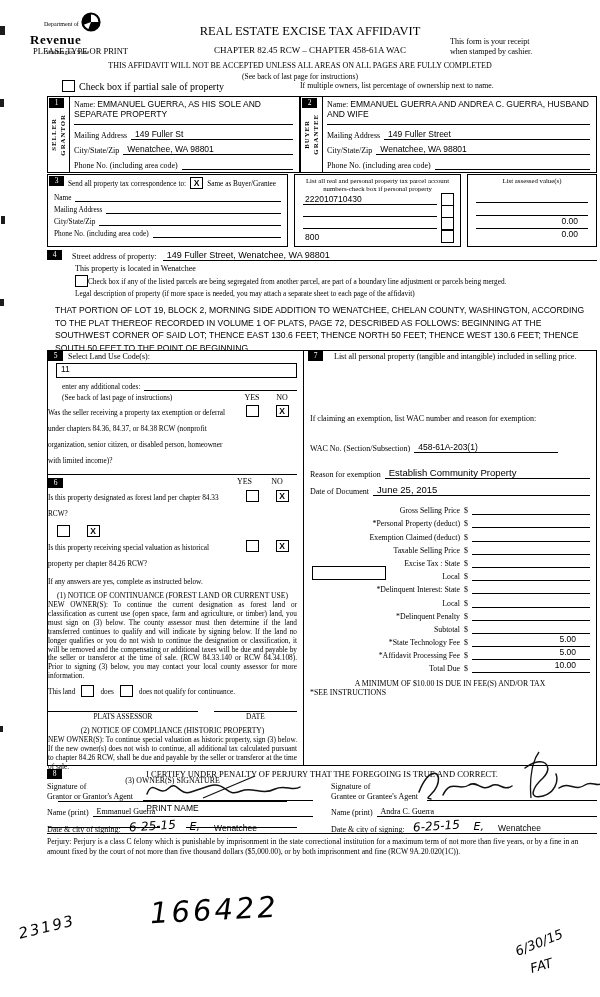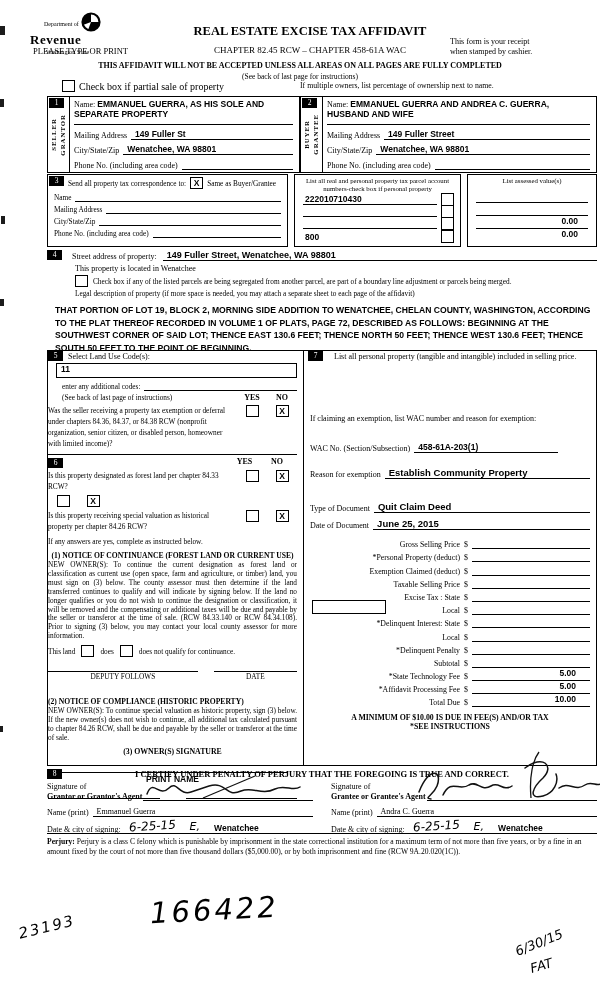--- a/index.html
+++ b/index.html
@@ -1,19 +1,19 @@
 <!DOCTYPE html>
 <html><head>
 <meta charset="utf-8">
 <style>
   html,body{margin:0;padding:0;background:#e8e8e8;}
   .page{position:relative;width:600px;height:997px;background:#fff;color:#000;
         font-family:"Liberation Serif",serif;font-size:8px;overflow:hidden;}
-  .b{font-weight:bold}
-  .val{font-family:"Liberation Sans",sans-serif;font-weight:700;font-size:8.5px}
+  .b{font-weight:normal}
+  .val{font-family:"Liberation Sans",sans-serif;font-weight:400;font-size:8.5px}
   .sm{font-size:7.3px}
   .cb{display:inline-block;width:11px;height:10px;border:1px solid #000;background:#fff;
       text-align:center;font-family:"Liberation Sans",sans-serif;font-weight:700;
       font-size:8.5px;line-height:10px;vertical-align:middle;flex:0 0 auto}
   .badge{position:absolute;background:#000;color:#fff;width:15px;height:10px;
          text-align:center;font-size:7.5px;line-height:10px;font-family:"Liberation Serif",serif}
   .abs{position:absolute}
   .hw{font-family:"DejaVu Sans",sans-serif;font-style:italic;font-weight:400}
   .row{display:flex}
   
@@ -34,21 +34,21 @@
   
   .s3hdr{font-size:6.8px;text-align:center;padding:2px 4px 1px 4px;line-height:7.6px}
   .prow{display:flex;align-items:flex-end;height:12px;margin:0 0 0 8px}
   .prow .pline{flex:1;border-bottom:1px solid #000;padding-left:2px}
   .prow .pcb{width:11px;height:11px;border:1px solid #000;margin:0 6px -1px 4px}
   .arow{height:12px;border-bottom:1px solid #000;text-align:right;padding-right:10px;margin:0 8px}
   
   .yn{display:flex;align-items:flex-end}
   .yncol{width:30px;text-align:center;flex:0 0 auto}
   .qrow{display:flex;margin-top:3px}
-  .qtext{flex:1;padding-right:2px;line-height:11px}
+  .qtext{flex:1;padding-right:2px;line-height:16px}
   
   .mrow{display:flex;align-items:flex-end;height:13.2px;position:relative}
   .mlabel{width:150px;text-align:right;white-space:nowrap;font-size:7.8px}
   .mdollar{width:12px;text-align:center;font-size:7.8px}
   .mline{flex:1;border-bottom:1px solid #000;text-align:right;padding-right:14px;height:12px}
   .mbox{position:absolute;left:2px;bottom:1px;width:72px;height:12px;border:1px solid #000}
   
   .sigline{border-bottom:1px solid #000;height:14px;position:relative}
   .artifact{position:absolute;background:#1c1c1c}
   svg{display:block}
@@ -201,21 +201,21 @@
   <div class="abs" style="left:47px;top:250px;width:550px">
     <div style="position:relative;display:flex;align-items:flex-end">
       <span class="badge" style="position:relative;left:0;top:-1px">4</span>
       <span style="padding:0 6px 0 10px">Street address of property:</span>
       <span class="fline val" style="font-size:9px">149 Fuller Street, Wenatchee, WA 98801</span>
     </div>
     <div style="margin:3px 0 0 28px">
       <span>This property is located in</span>
       <span>Wenatchee</span>
     </div>
-    <div style="margin:2px 0 0 28px;display:flex;align-items:center;gap:5px">
+    <div style="margin:2px 0 0 28px;display:flex;align-items:center;">
       <span class="cb"></span>
       <span class="sm">Check box if any of the listed parcels are being segregated from another parcel, are part of a boundary line adjustment or parcels being merged.</span>
     </div>
     <div class="sm" style="margin:2px 0 0 28px">Legal description of property (if more space is needed, you may attach a separate sheet to each page of the affidavit)</div>
     <div class="val" style="margin:6px 0 0 8px;width:538px;font-size:8.6px;line-height:12.6px">THAT PORTION OF LOT 19, BLOCK 2, MORNING SIDE ADDITION TO WENATCHEE, CHELAN COUNTY, WASHINGTON, ACCORDING TO THE PLAT THEREOF RECORDED IN VOLUME 1 OF PLATS, PAGE 72, DESCRIBED AS FOLLOWS: BEGINNING AT THE SOUTHWEST CORNER OF SAID LOT; THENCE EAST 130.6 FEET; THENCE NORTH 50 FEET; THENCE WEST 130.6 FEET; THENCE SOUTH 50 FEET TO THE POINT OF BEGINNING.</div>
   </div>
 
   <div class="abs" style="left:47px;top:350px;width:550px;height:416px;border:1px solid #000;box-sizing:border-box;display:flex">
 
     <div style="width:256px;border-right:1px solid #000;box-sizing:border-box;padding:0 6px 0 0;position:relative">
@@ -265,28 +265,28 @@
       <div style="margin-top:4px;display:flex;align-items:center;gap:6px">
         <span class="sm">This land</span>
         <span class="cb"></span>
         <span class="sm">does</span>
         <span class="cb"></span>
         <span class="sm">does not qualify for continuance.</span>
       </div>
       <div style="display:flex;gap:16px;margin-top:14px">
         <div style="flex:1.8">
           <div style="border-bottom:1px solid #000"></div>
-          <div class="sm" style="text-align:center">DEPUTY FOLLOWS</div>
+          <div class="sm" style="text-align:center">PLATS ASSESSOR</div>
         </div>
         <div style="flex:1">
           <div style="border-bottom:1px solid #000"></div>
           <div class="sm" style="text-align:center">DATE</div>
         </div>
       </div>
-      <div class="b" style="margin-top:16px;font-size:7.6px;text-align:left">(2) NOTICE OF COMPLIANCE (HISTORIC PROPERTY)</div>
+      <div class="b" style="margin-top:5px;font-size:7.6px;text-align:center">(2) NOTICE OF COMPLIANCE (HISTORIC PROPERTY)</div>
       <div class="sm" style="text-align:justify;line-height:8.9px;margin-top:1px">NEW OWNER(S): To continue special valuation as historic property, sign (3) below. If the new owner(s) does not wish to continue, all additional tax calculated pursuant to chapter 84.26 RCW, shall be due and payable by the seller or transferor at the time of sale.</div>
       <div class="b" style="margin-top:4px;font-size:7.8px;text-align:center">(3) OWNER(S) SIGNATURE</div>
       <div style="margin:16px 10px 0 10px;border-bottom:1px solid #000"></div>
       <div class="b val" style="text-align:center;margin-top:1px">PRINT  NAME</div>
       <div style="display:flex;gap:26px;margin-top:14px">
         <div style="flex:1;border-bottom:1px solid #000"></div>
         <div style="flex:1;border-bottom:1px solid #000"></div>
       </div>
     </div>
 
@@ -295,24 +295,20 @@
       <div style="margin:1px 0 0 24px;line-height:10px">List all personal property (tangible and intangible) included in selling price.</div>
       <div style="margin-top:52px">If claiming an exemption, list WAC number and reason for exemption:</div>
       <div class="frow" style="height:14px;margin-top:16px">
         <span class="flab">WAC No. (Section/Subsection)</span>
         <span class="fline val" style="flex:0 0 140px">458-61A-203(1)</span>
       </div>
       <div class="frow" style="height:16px;margin-top:10px">
         <span class="flab">Reason for exemption</span>
         <span class="fline val" style="font-size:9.5px">Establish Community Property</span>
       </div>
-      <div class="frow" style="height:14px;margin-top:20px">
-        <span class="flab">Type of Document</span>
-        <span class="fline val" style="font-size:9.5px">Quit Claim Deed</span>
-      </div>
       <div class="frow" style="height:14px;margin-top:3px">
         <span class="flab">Date of Document</span>
         <span class="fline val" style="font-size:9.5px">June 25, 2015</span>
       </div>
       <div style="margin-top:6px">
         <div class="mrow">
             <span class="mlabel">Gross Selling Price</span>
             <span class="mdollar">$</span>
             <span class="mline"></span>
           </div>
@@ -372,21 +368,21 @@
             <span class="mdollar">$</span>
             <span class="mline val">5.00</span>
           </div>
         <div class="mrow">
             <span class="mlabel">Total Due</span>
             <span class="mdollar">$</span>
             <span class="mline val">10.00</span>
           </div>
       </div>
       <div class="b" style="text-align:center;margin-top:6px;font-size:7.8px">A MINIMUM OF $10.00 IS DUE IN FEE(S) AND/OR TAX</div>
-      <div class="b" style="text-align:center;font-size:7.8px">*SEE INSTRUCTIONS</div>
+      <div class="b" style="text-align:left;font-size:7.8px">*SEE INSTRUCTIONS</div>
     </div>
   </div>
 
   <div class="abs" style="left:47px;top:768px;width:550px">
     <div style="position:relative;height:12px">
       <div class="badge" style="left:0;top:1px">8</div>
       <div class="b" style="text-align:center;font-size:8.5px;padding-top:1px">I CERTIFY UNDER PENALTY OF PERJURY THAT THE FOREGOING IS TRUE AND CORRECT.</div>
     </div>
     <div class="row" style="gap:18px;margin-top:2px">
 

